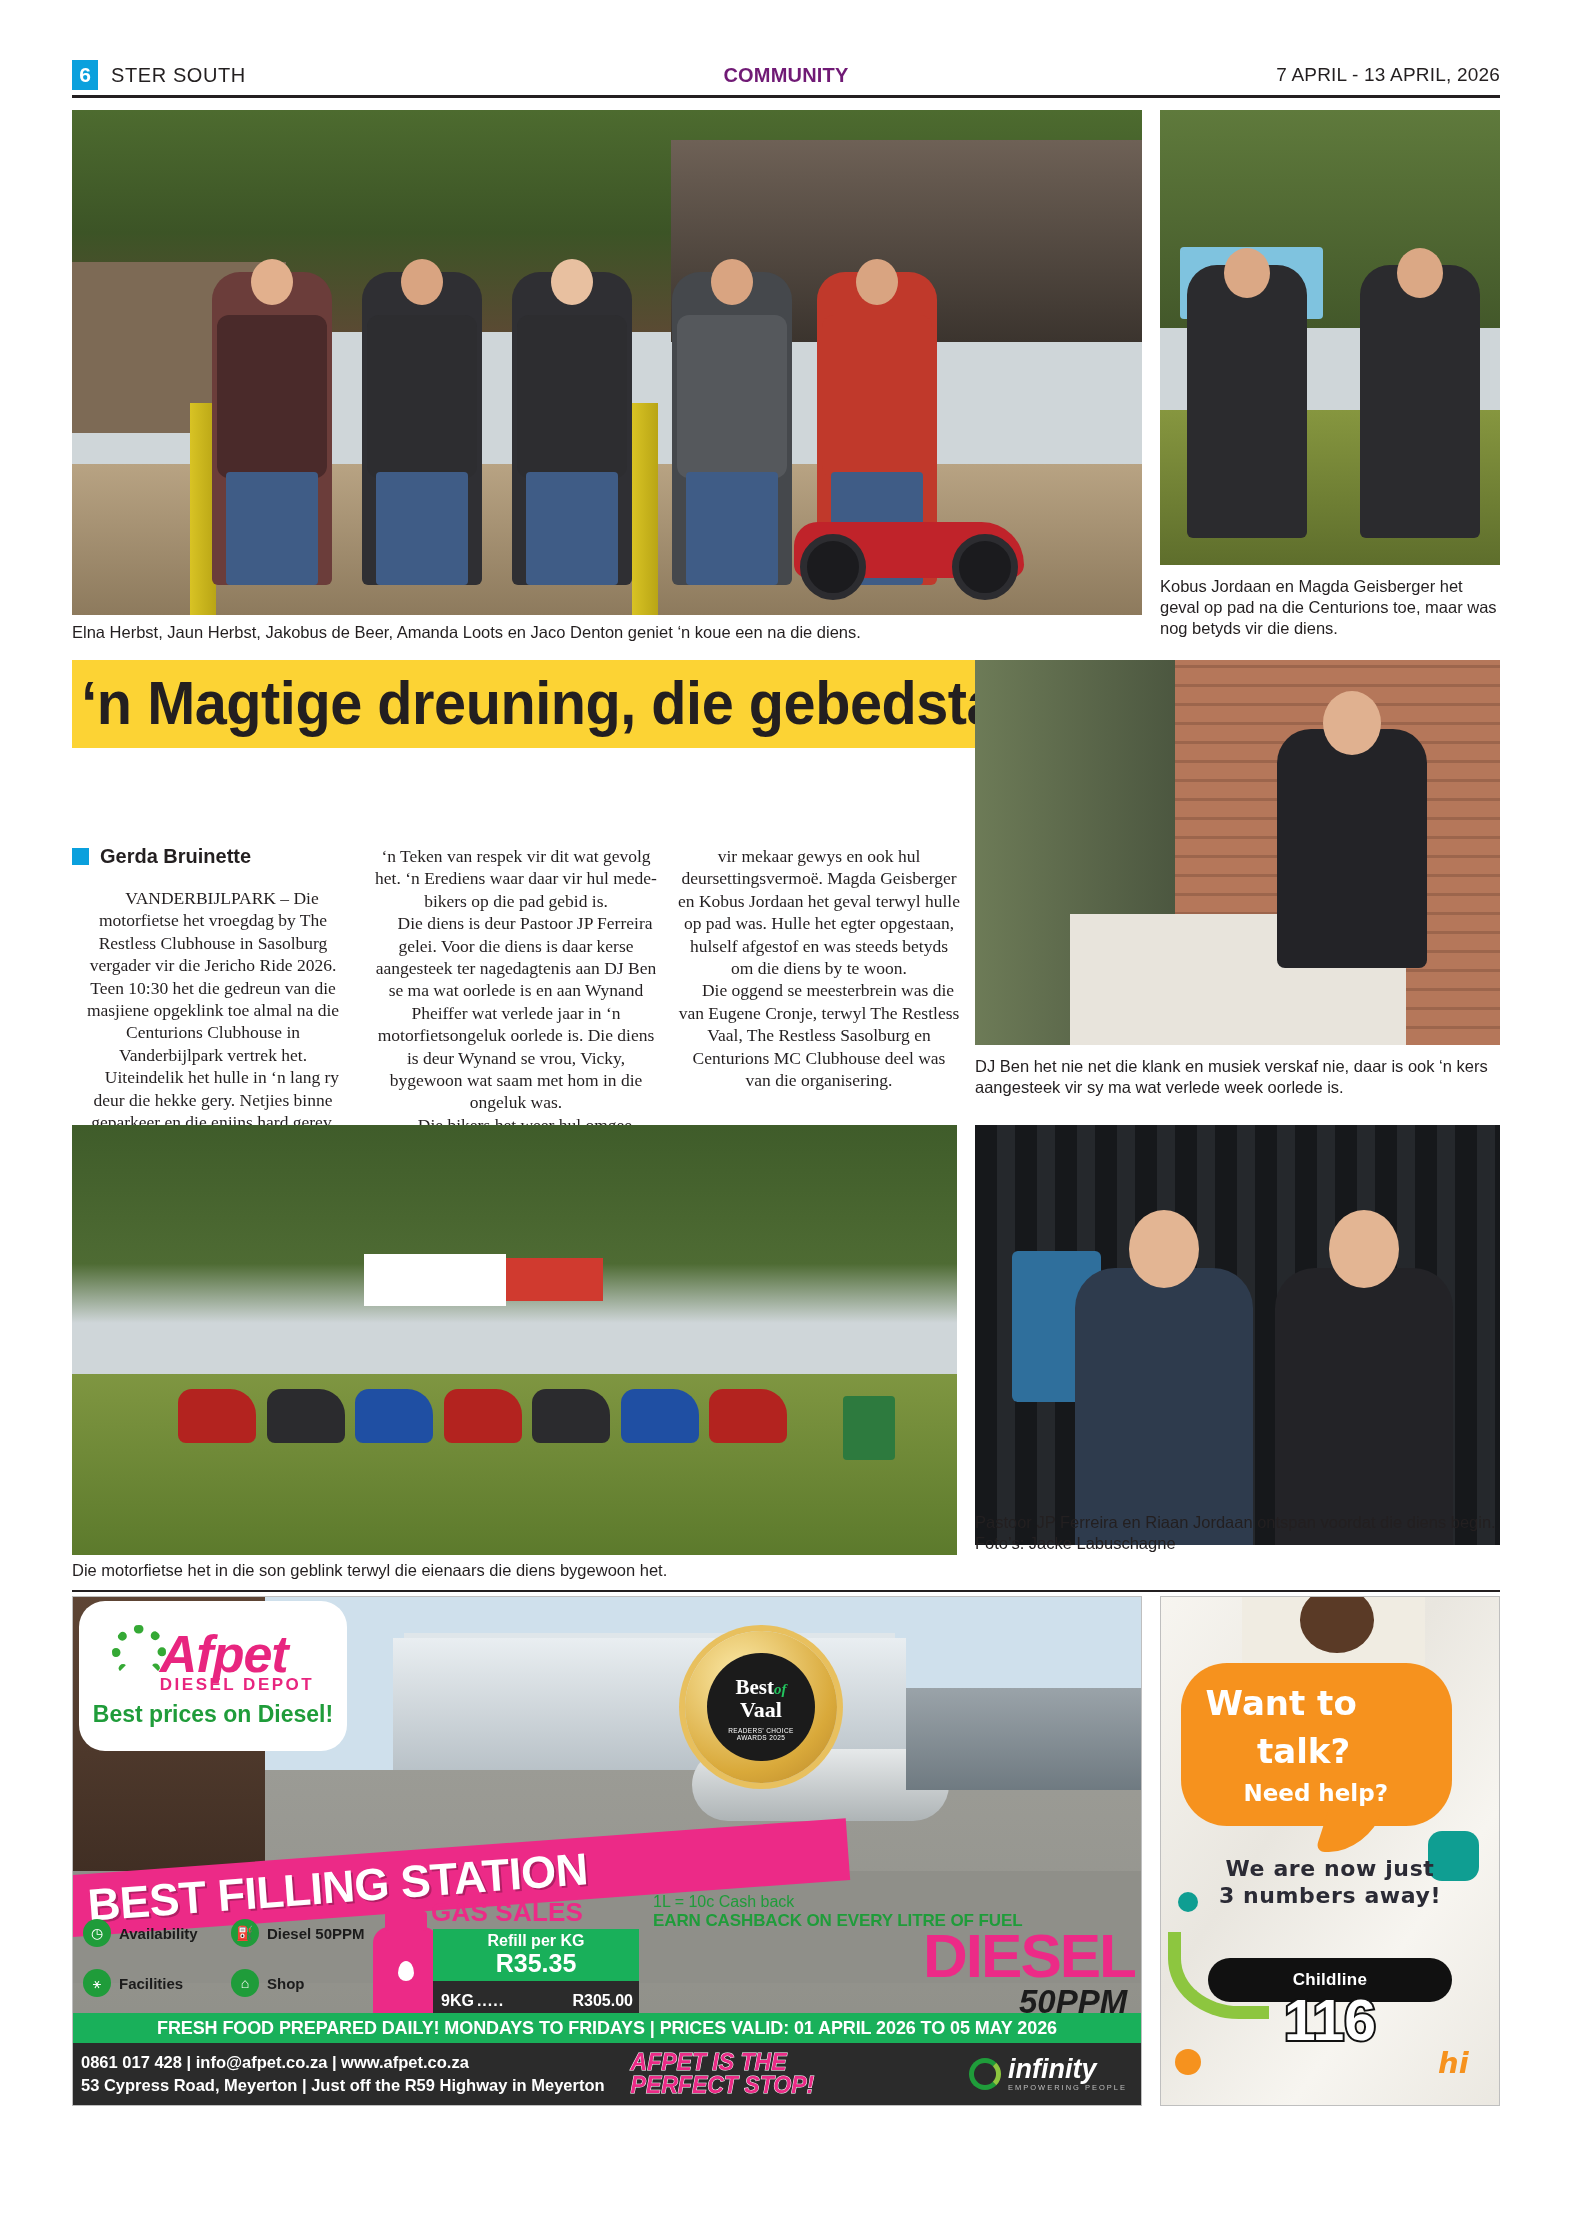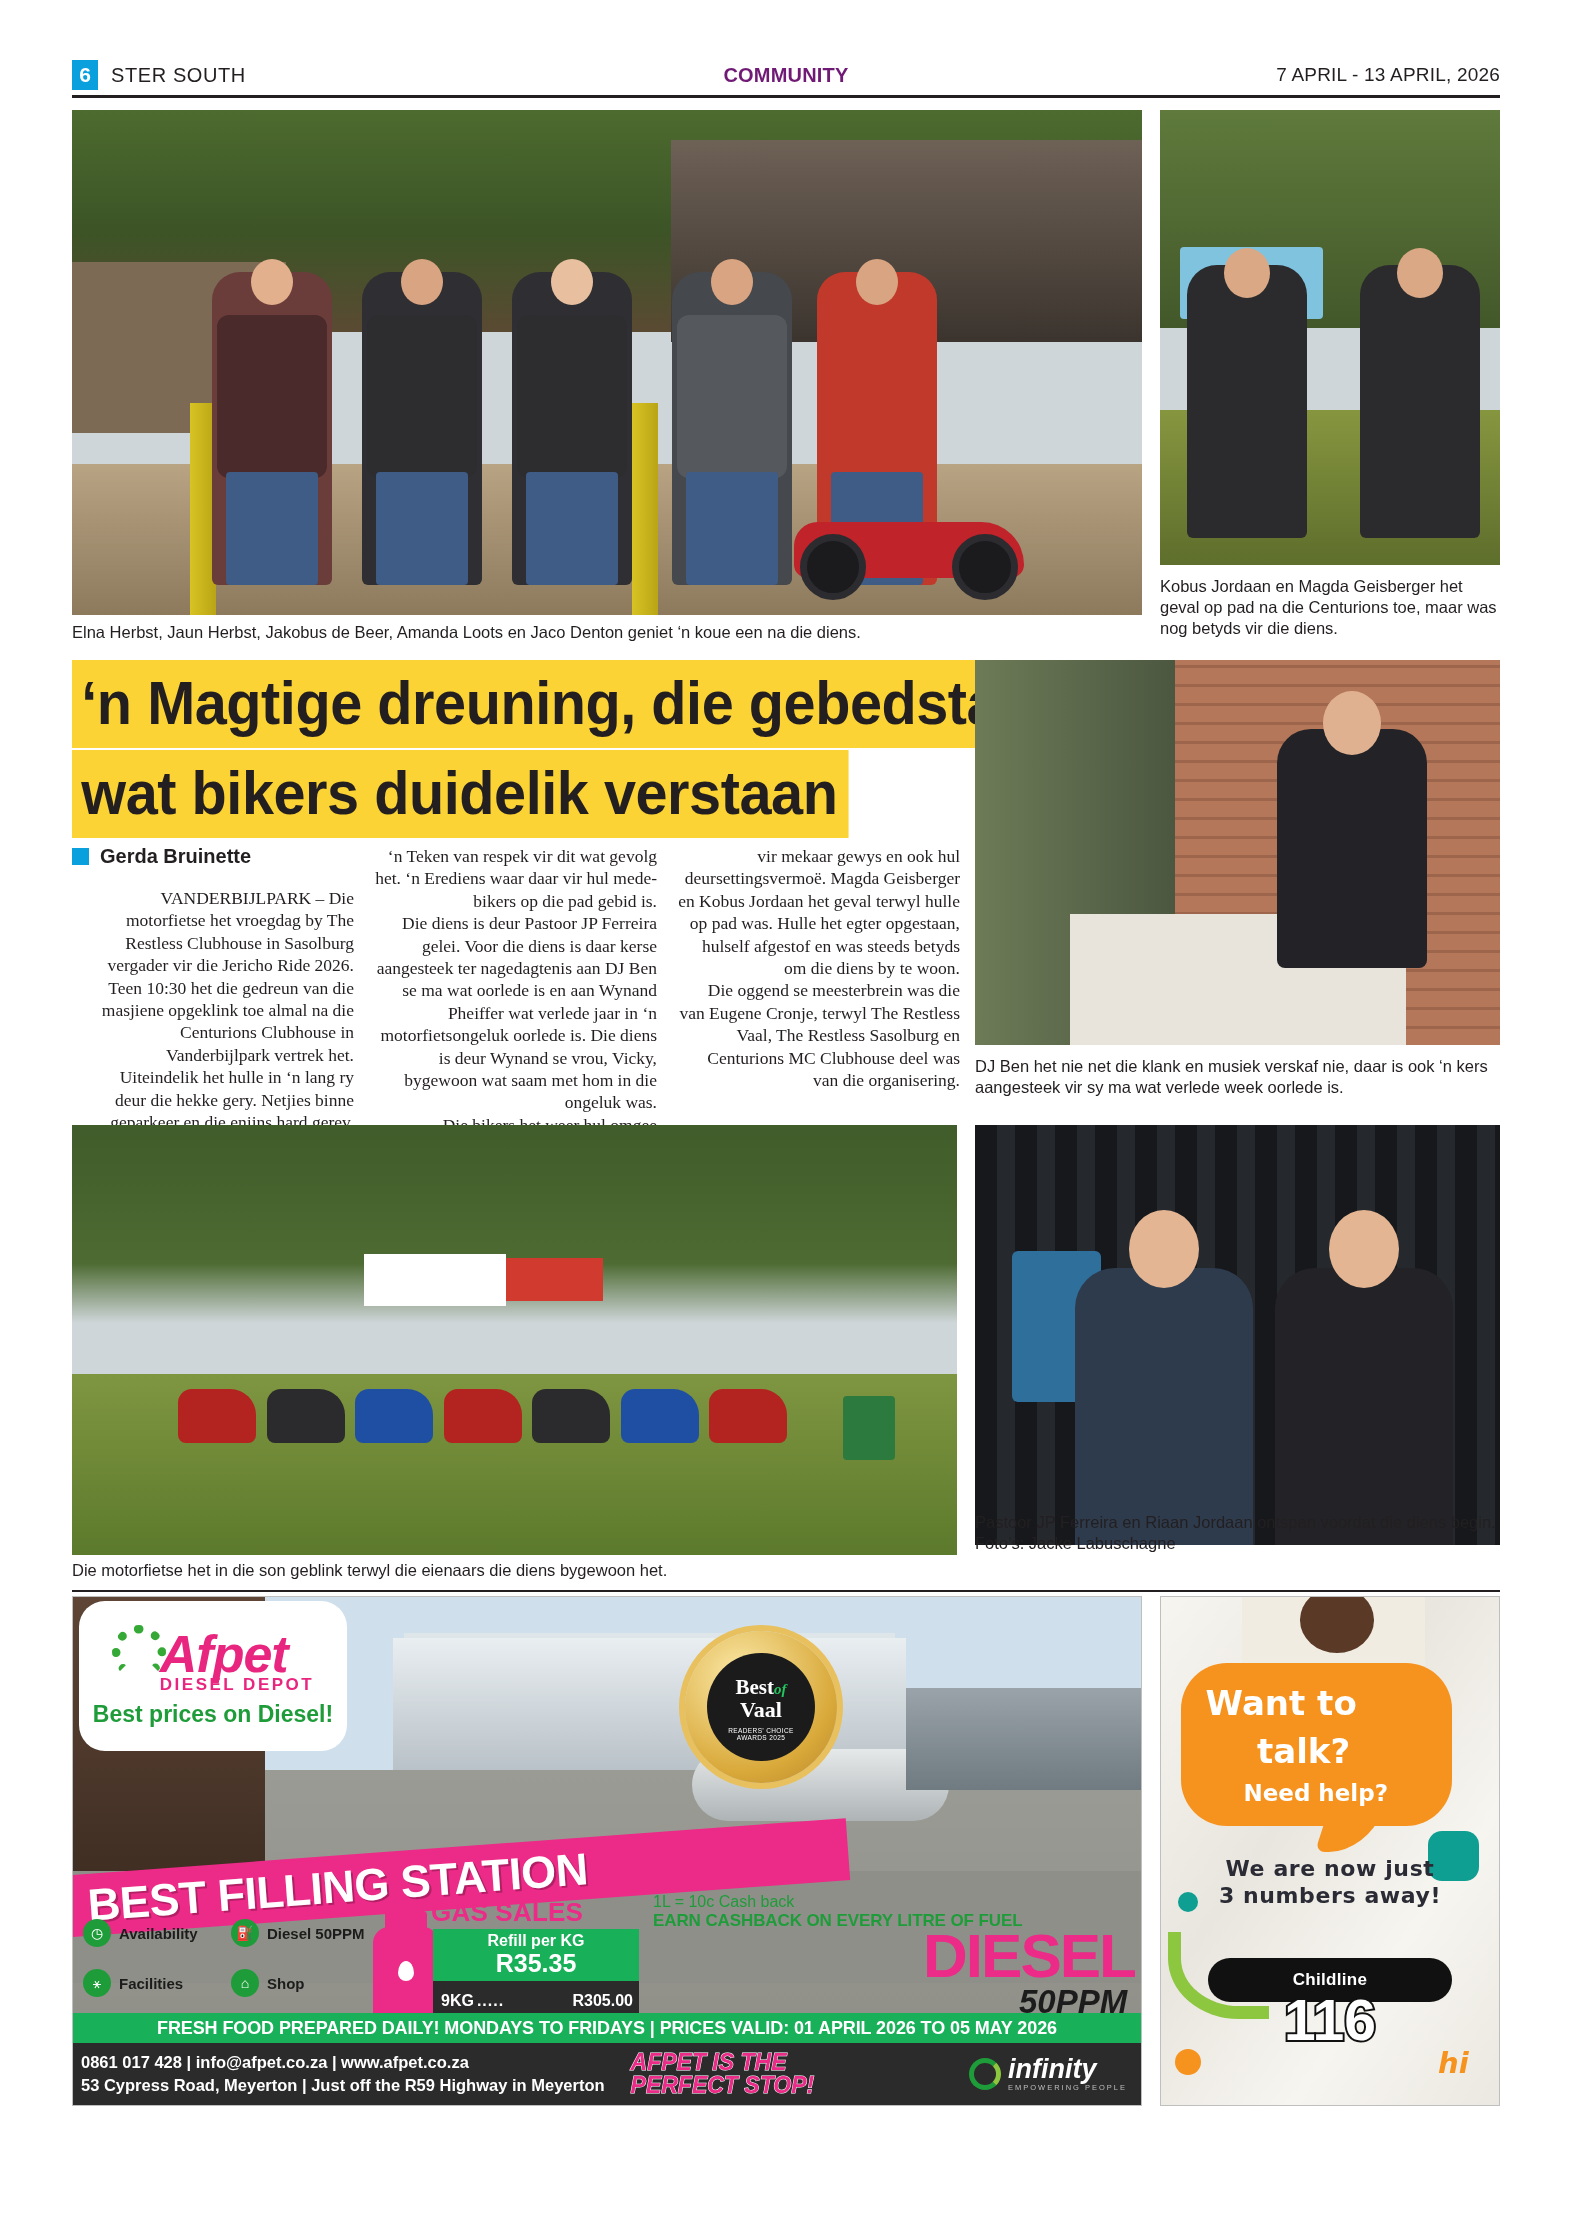--- a/index.html
+++ b/index.html
@@ -154,21 +154,21 @@
   .byline {
     position: absolute; left: 72px; top: 845px;
     display: flex; align-items: center; gap: 11px;
   }
   .byline .sq { width: 17px; height: 17px; background: #0aa0dd; }
   .byline .nm { font-size: 20px; font-weight: bold; color: #231f20; }
 
   .bodycols { position: absolute; left: 72px; top: 845px; width: 900px; }
   .col { position: absolute; top: 0; width: 282px;
      font-family: "Liberation Serif", serif; font-size: 17.5px;
-     line-height: 22.4px; color: #231f20; text-align: right; }
+     line-height: 22.4px; color: #231f20; text-align: center; }
   #colA { left: 0; top: 42px; width: 282px; }
   #colB { left: 303px; }
   #colC { left: 606px; }
   .col p { margin: 0; text-indent: 18px; }
   .col p.noind { text-indent: 0; }
 
   
   .adrule { position:absolute; left:72px; top:1590px; width:1428px; height:2px;
      background:#231f20; }
 
@@ -413,21 +413,20 @@
         <div class="head"></div>
       </div>
     <div class="pB">
         <div class="head"></div>
       </div>
   </div>
   <div class="caption" id="cap2">Kobus Jordaan en Magda Geisberger het geval op pad na die Centurions toe, maar was nog betyds vir die diens.</div>
 
   <div class="headline">
     <div><span class="hl">‘n Magtige dreuning, die gebedstaal</span></div>
-    <div class="r2"><span class="hl">wat bikers duidelik verstaan</span></div>
   </div>
 
   <div class="byline">
     <div class="sq"></div>
     <div class="nm">Gerda Bruinette</div>
   </div>
 
   <div class="bodycols">
     <div class="col" id="colA">
       <p>VANDERBIJLPARK – Die motorfietse het vroegdag by The Restless Clubhouse in Sasolburg vergader vir die Jericho Ride 2026. Teen 10:30 het die gedreun van die masjiene opgeklink toe almal na die Centurions Clubhouse in Vanderbijlpark vertrek het.</p>

